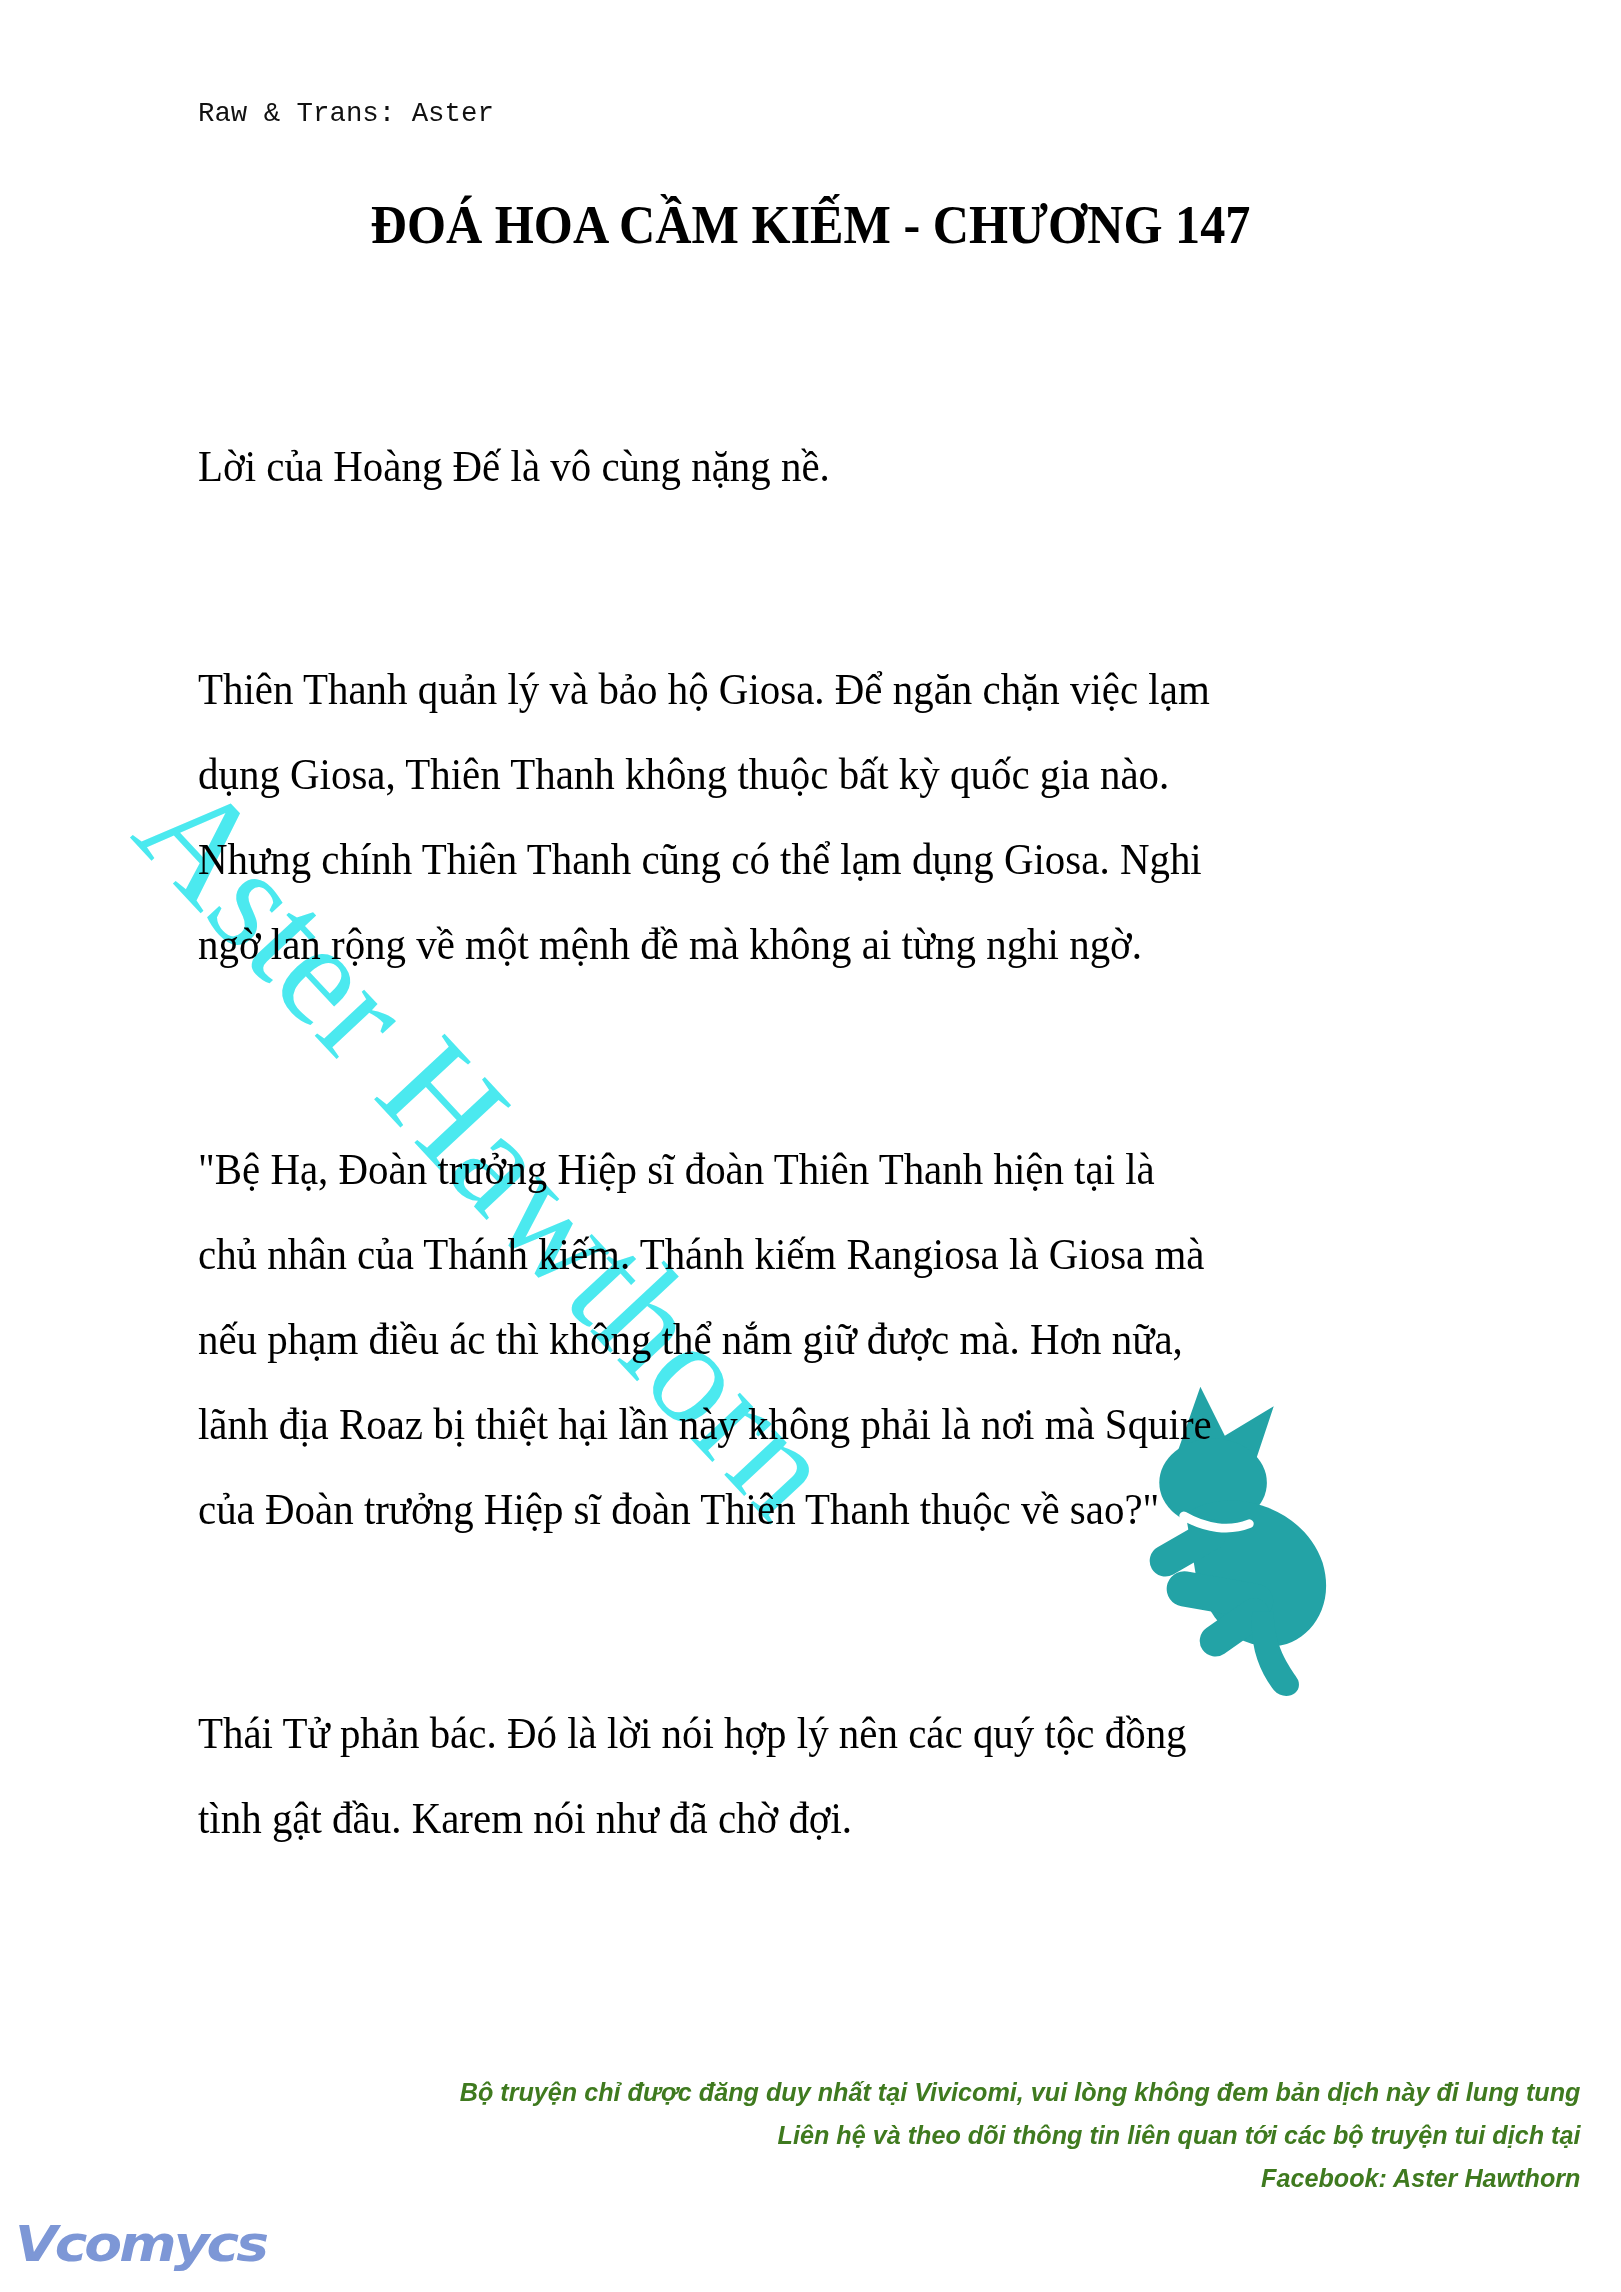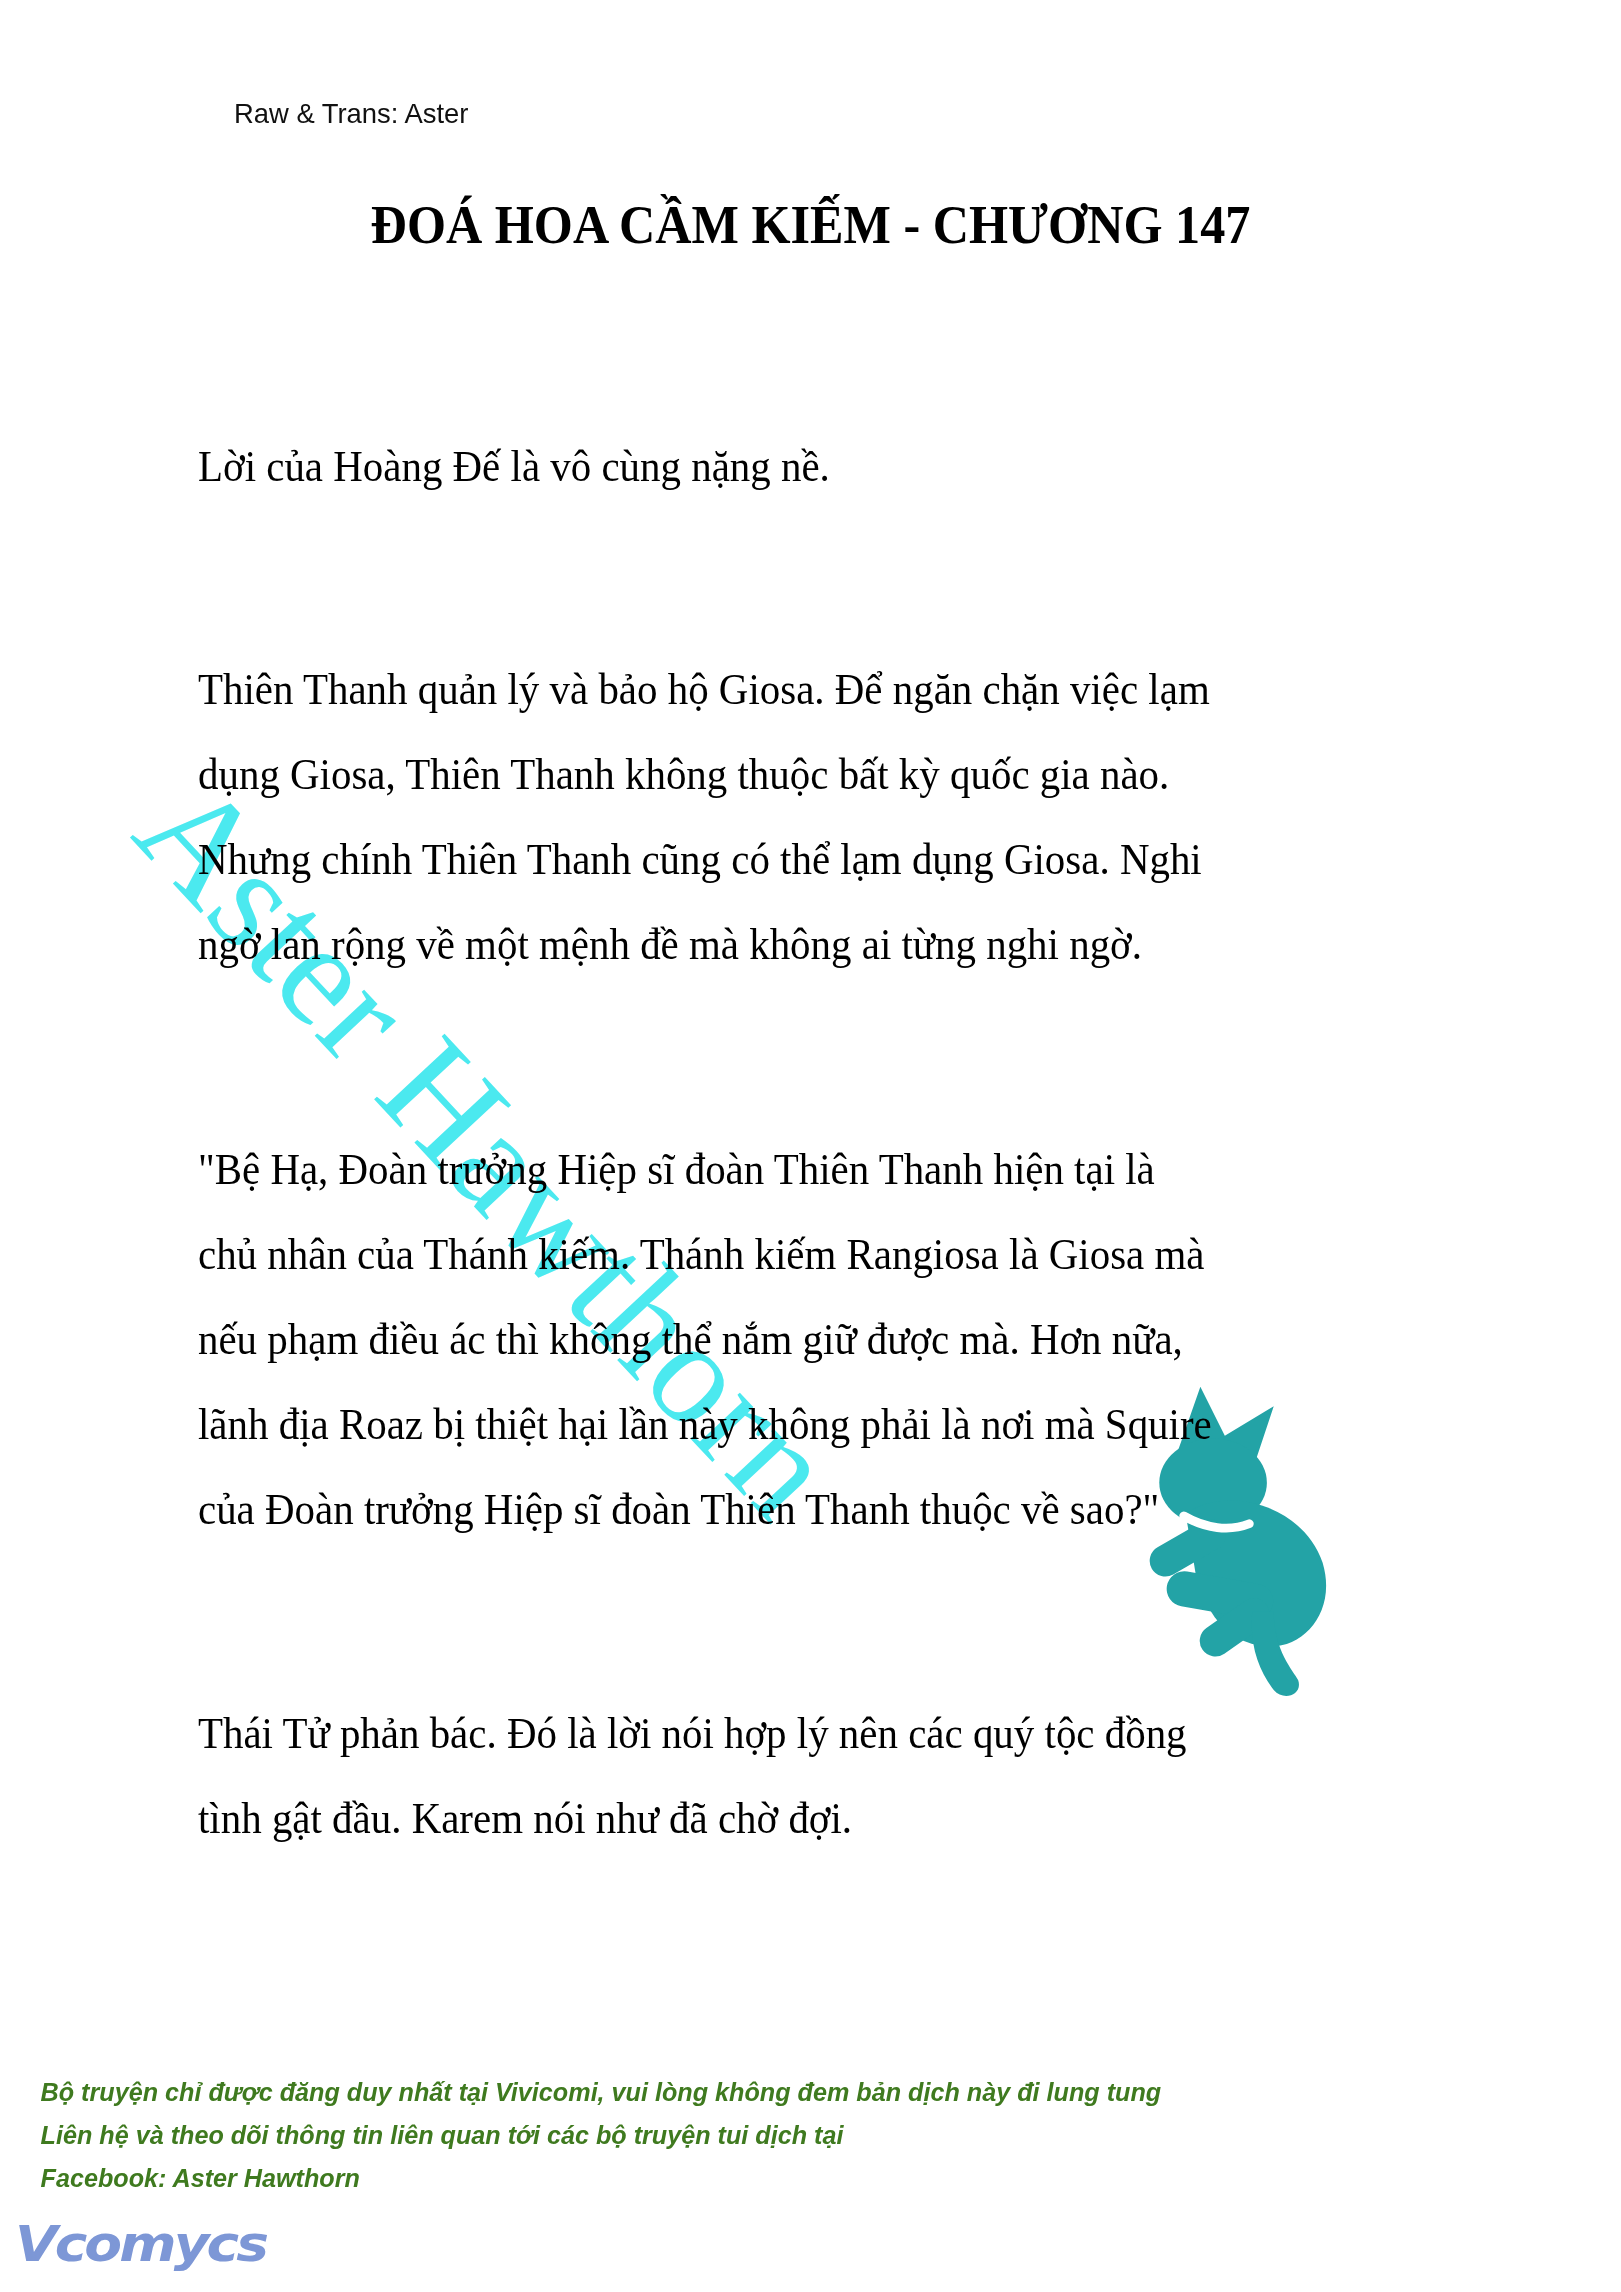--- a/index.html
+++ b/index.html
@@ -12,24 +12,23 @@
     height: 2293px;
     position: relative;
     overflow: hidden;
     font-family: "Liberation Serif", serif;
     color: #000;
   }
   .header-credit {
     position: absolute;
     left: 198px;
     top: 98px;
-    font-family: Liberation Sans, sans-serif;
+    font-family: Liberation Mono, monospace;
     font-size: 27.4px;
     color: #111;
-    margin-left: 36px;
   }
   .title {
     position: absolute;
     left: 0;
     width: 1621px;
     top: 194px;
     text-align: center;
     font-family: "Liberation Serif", serif;
     font-weight: bold;
     font-size: 54px;
@@ -75,21 +74,21 @@
     height: 333px;
     z-index: 1;
   }
   .text-layer { z-index: 2; }
 
   .footer {
     position: absolute;
     left: 0;
     width: 1621px;
     top: 2071px;
-    text-align: left;
+    text-align: right;
     font-family: "Liberation Sans", sans-serif;
     font-weight: bold;
     font-style: italic;
     font-size: 26.5px;
     line-height: 43px;
     color: #3f7a1f;
   }
   .footer .fline { display: block; transform: scaleX(0.95); }
   .logo {
     position: absolute;

